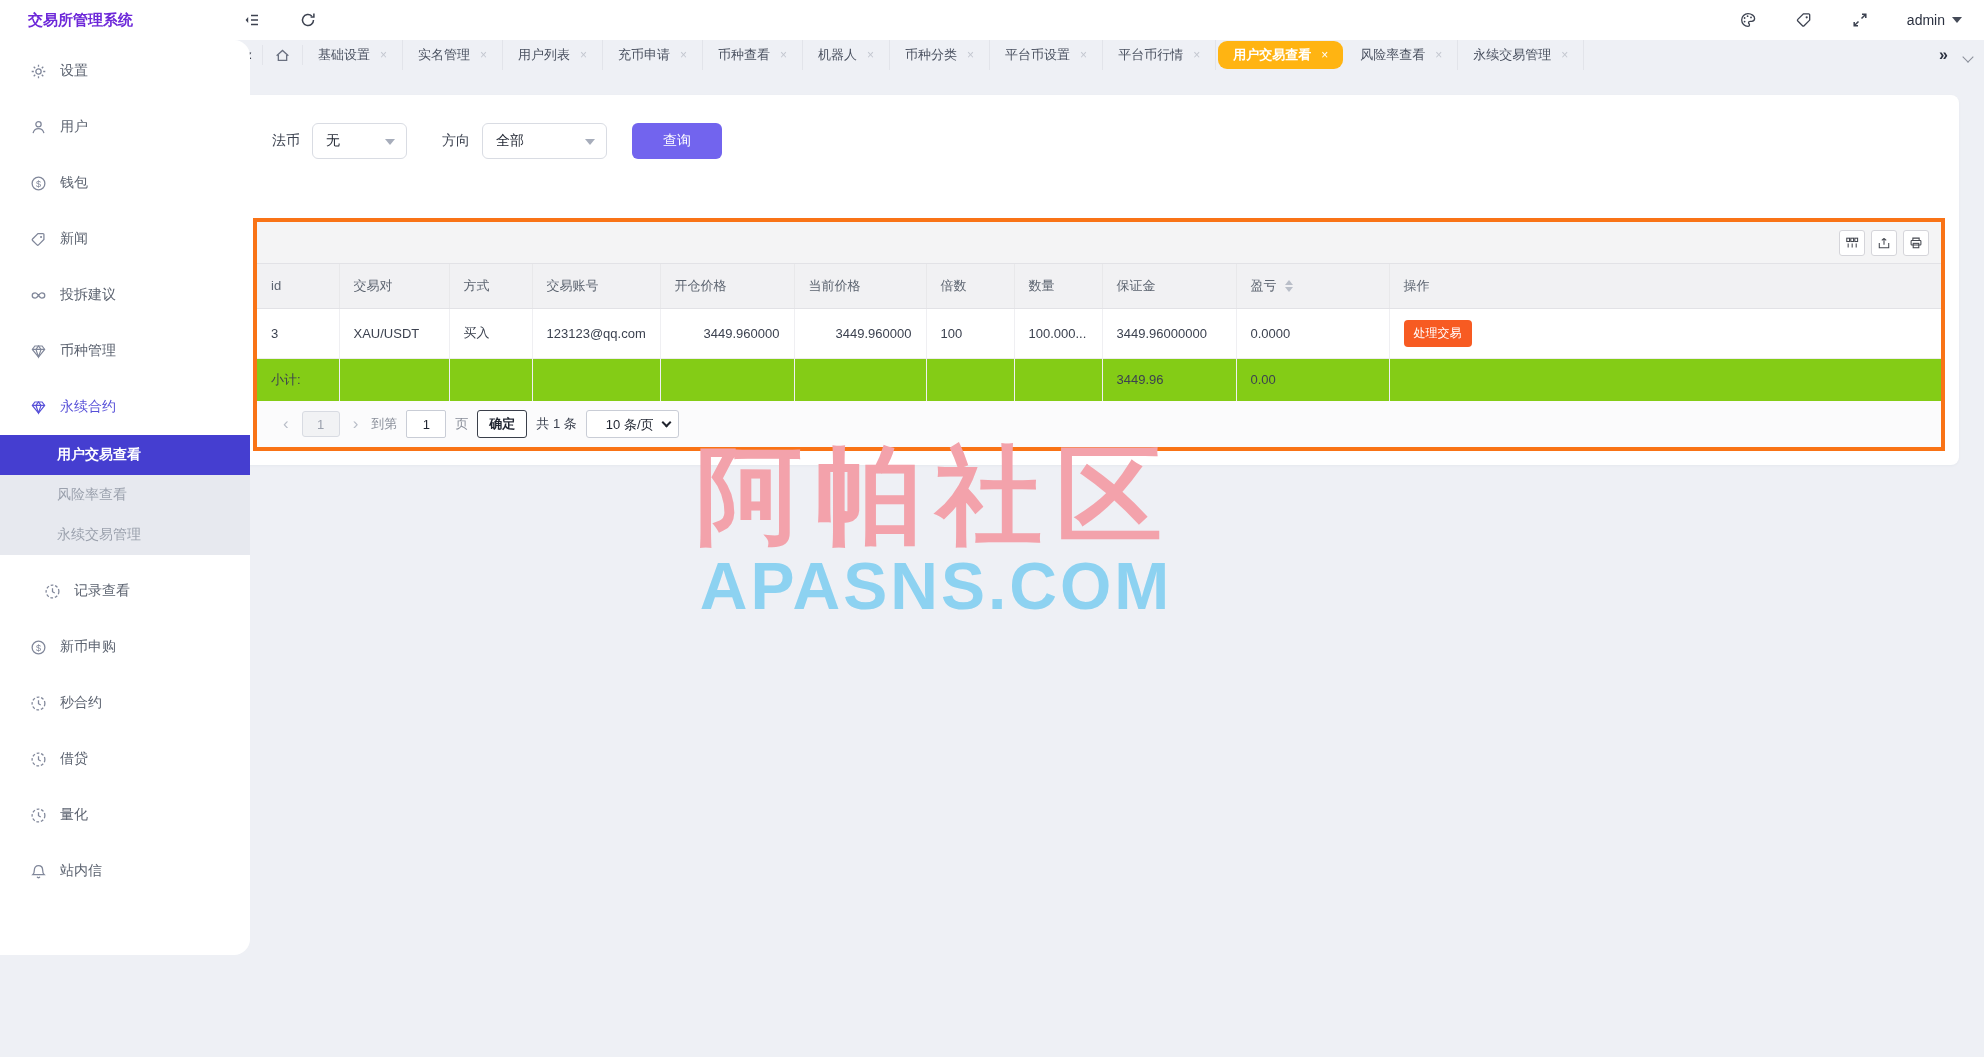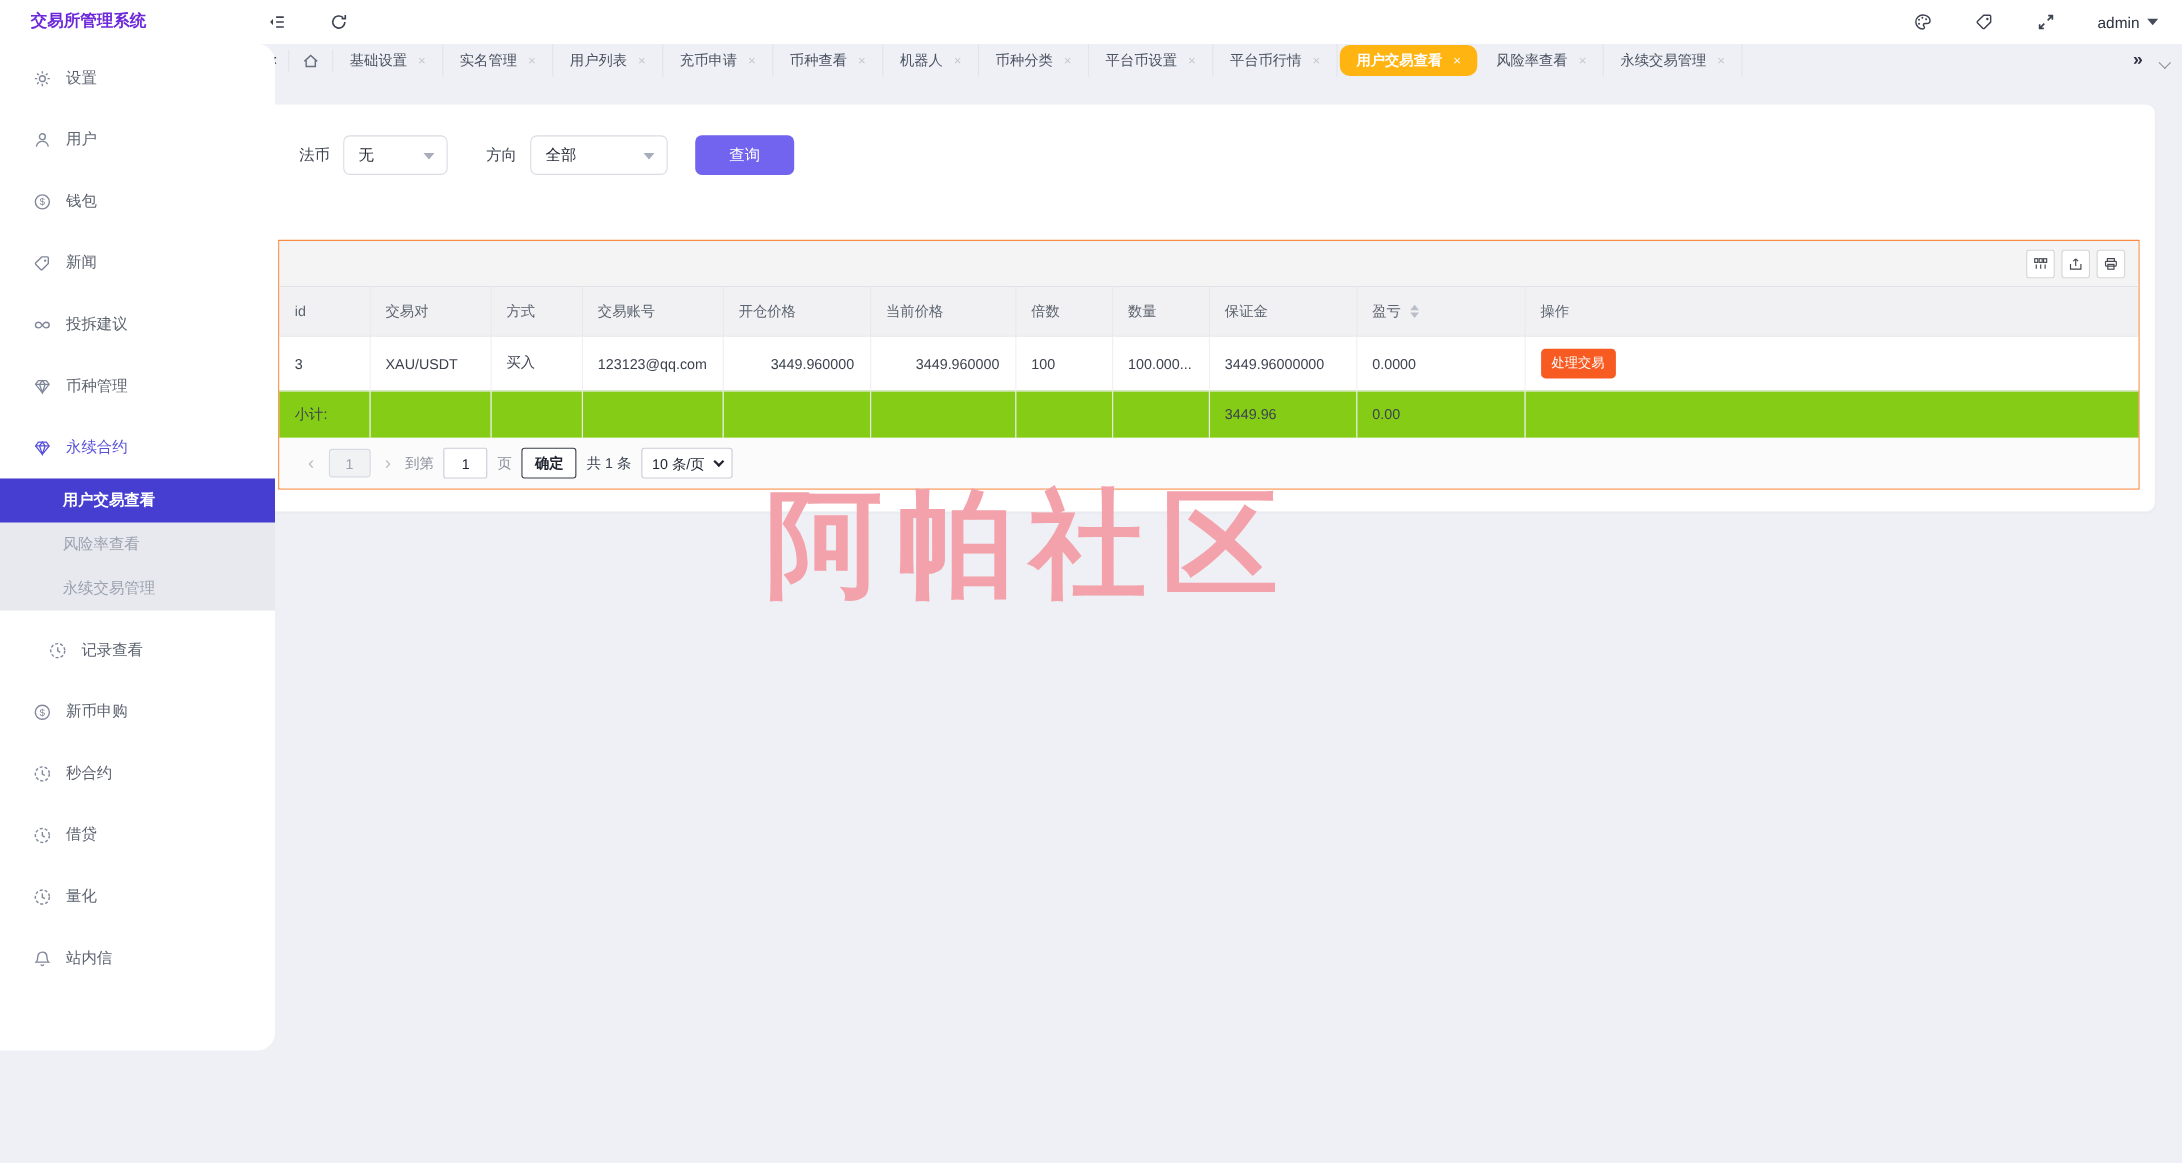--- a/index.html
+++ b/index.html
@@ -49,21 +49,21 @@
 
   .filter-row { position:absolute; left:39px; top:28px; display:flex; align-items:center; }
   .filter-label { font-size:14px; color:#3c4250; margin-right:12px; }
   .combo { position:relative; width:95px; height:36px; border:1px solid #d9dce3; border-radius:6px; background:#fff; display:flex; align-items:center; padding:0 26px 0 13px; cursor:pointer; }
   .combo.wide { width:125px; }
   .combo-value { font-size:14px; color:#1f2430; }
   .combo .caret { position:absolute; right:11px; top:15px; width:0; height:0; border-left:5px solid transparent; border-right:5px solid transparent; border-top:6px solid #a7adbb; }
   .gap1 { width:35px; }
   .search-btn { width:90px; height:36px; border:none; border-radius:6px; background:#7264ee; color:#fff; font-size:14px; cursor:pointer; margin-left:25px; font-family:inherit; }
 
-  .grid-wrap { position:absolute; left:20px; top:123px; width:1692px; border:1px solid #f97316; }
+  .grid-wrap { position:absolute; left:20px; top:123px; width:1692px; border:4px solid #f97316; }
   .grid-toolbar { height:42px; background:#f4f4f5; border-bottom:1px solid #e2e2e6; display:flex; align-items:center; justify-content:flex-end; gap:6px; padding-right:12px; }
   .tool-btn { width:26px; height:26px; background:#fff; border:1px solid #d5d5da; border-radius:3px; display:flex; align-items:center; justify-content:center; color:#44474f; cursor:pointer; }
 
   table.grid { width:100%; border-collapse:collapse; table-layout:fixed; }
   .grid th { height:44px; background:#f1f1f3; font-weight:normal; font-size:13px; color:#5c6470; text-align:left; padding:0 14px; border-right:1px solid #e8e8ea; border-bottom:1px solid #e2e2e6; }
   .grid th:last-child, .grid td:last-child { border-right:none; }
   .grid td { height:50px; font-size:13px; color:#3c4250; padding:0 14px; border-right:1px solid #efeff2; border-bottom:1px solid #ececef; background:#fff; }
   .grid tr.subtotal td { height:43px; background:#84cc16; border-bottom:none; }
   .col-id{width:82px}.col-pair{width:110px}.col-side{width:83px}.col-acct{width:128px}
   .col-open{width:134px}.col-cur{width:132px}.col-lev{width:88px}.col-amt{width:88px}
@@ -76,21 +76,21 @@
   .action-btn { display:inline-block; background:#f75b22; color:#fff; font-size:12px; border:none; border-radius:4px; padding:5px 10px; cursor:pointer; font-family:inherit; }
 
   .pager { height:46px; background:#fbfbfc; display:flex; align-items:center; padding-left:22px; gap:9px; }
   .pg-arrow { font-size:17px; color:#b9bec8; cursor:pointer; padding:0 4px; }
   .pg-num { width:38px; height:26px; background:#f1f2f4; border:1px solid #d8dbe2; border-radius:3px; display:flex; align-items:center; justify-content:center; color:#9ba1ad; font-size:13px; cursor:default; }
   .pg-text { color:#8a8f9a; font-size:13px; }
   .pg-text.dark { color:#3c4250; }
   .pg-input { width:40px; height:28px; border:1px solid #c9cdd6; border-radius:2px; text-align:center; font-size:13px; color:#1f2430; font-family:inherit; }
   .pg-confirm { height:28px; padding:0 11px; background:#fff; border:1px solid #3a3f4a; border-radius:3px; font-size:13px; font-weight:bold; color:#1f2430; cursor:pointer; font-family:inherit; }
   .pg-select-wrap { position:relative; }
-  .pg-select { height:28px; border:1px solid #c9cdd6; border-radius:3px; background:#fff; font-size:13px; color:#1f2430; padding:0 24px 0 9px; appearance:none; -webkit-appearance:none; font-family:inherit; cursor:pointer; }
+  .pg-select { height:28px; border:1px solid #c9cdd6; border-radius:3px; background:#fff; font-size:13px; color:#1f2430; padding:0 24px 0 19px; appearance:none; -webkit-appearance:none; font-family:inherit; cursor:pointer; }
   .pg-select-wrap .chev { position:absolute; right:9px; top:9px; width:7px; height:7px; border-right:2px solid #20242e; border-bottom:2px solid #20242e; transform:rotate(45deg); pointer-events:none; }
 
   
   .watermark { position:absolute; left:936px; top:440px; transform:translateX(-50%); text-align:center; z-index:50; pointer-events:none; white-space:nowrap; }
   .wm-cn { font-size:106px; font-weight:900; color:#f3a2ab; letter-spacing:14px; line-height:1.05; }
   .wm-en { font-size:66px; font-weight:800; color:#8dd2f1; letter-spacing:3px; line-height:1.0; margin-top:2px; }
 </style>
 </head>
 <body>
 
@@ -450,13 +450,14 @@
           <option>10 条/页</option>
         </select>
         <span class="chev"></span>
       </span>
     </div>
   </div>
 </div>
 
 <div class="watermark">
   <div class="wm-cn">阿帕社区</div>
+  <div class="wm-en">APASNS.COM</div>
 </div>
 
 </body></html>

